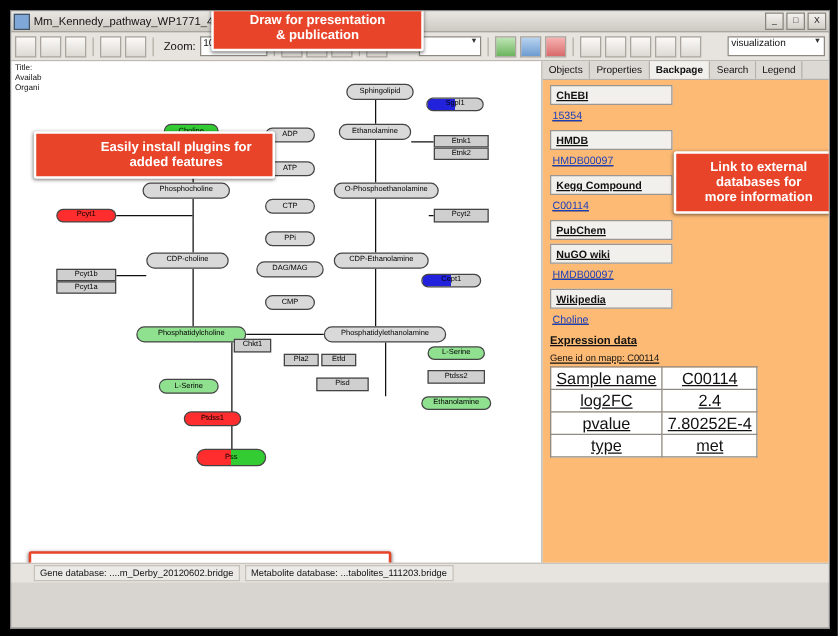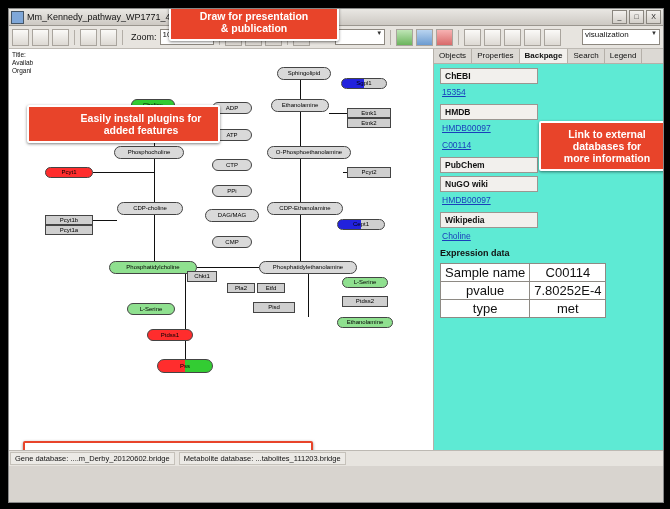--- a/index.html
+++ b/index.html
@@ -57,33 +57,33 @@
   .redgreen{background:linear-gradient(to right,#ff2d2d 50%,#33cc33 50%);}
 
   .edge{position:absolute;background:#111;}
   .hline{height:1px;}
   .vline{width:1px;}
 
   
   .sbtabs{display:flex;height:14px;background:#dcd9d4;border-bottom:1px solid #b5b0a9;font-size:8px;}
   .sbtab{padding:0 5px;line-height:14px;border-right:1px solid #b5b0a9;color:#111;background:#dcd9d4;}
   .sbtab.active{background:#f2f0ed;font-weight:bold;}
-  .sbcontent{flex:1;background:#5eead4;padding:4px 6px;overflow:hidden;font-size:8.5px;color:#111;}
+  .sbcontent{flex:1;background:#fdba74;padding:4px 6px;overflow:hidden;font-size:8.5px;color:#111;text-decoration:underline;}
   .db-head{background:#f2f0ed;border:1px solid #9b9691;padding:2px 4px;font-weight:bold;font-size:8.5px;
            width:88px;margin-bottom:3px;}
   .db-val{margin:0 0 7px 2px;font-size:8.5px;}
   .db-link{color:#1a3fbb;text-decoration:underline;}
   .expr-title{font-weight:bold;font-size:9px;margin:6px 0 5px 0;}
   .gid{font-size:7.5px;margin-bottom:2px;}
   table.expr{border-collapse:collapse;font-size:13px;}
   table.expr td{border:1px solid #8e8a84;background:#fff;padding:1px 4px;height:11px;min-width:46px;text-align:center;}
 
   
   .status{height:15px;background:#e7e4df;border-top:1px solid #bdb9b3;display:flex;align-items:center;
-          font-size:7.5px;color:#111;padding:0 1px;gap:4px;}
+          font-size:7.5px;color:#111;padding:0 18px;gap:4px;}
   .status .cell{border:1px solid #c5c1ba;padding:0 4px;height:11px;line-height:11px;background:#eceae6;}
 
   
   .callout{position:absolute;background:#e8442a;color:#fff;font-weight:bold;text-align:center;
            border:2px solid #fff;border-radius:2px;font-size:10.5px;line-height:12px;padding:5px 7px;
            box-shadow:0 1px 3px rgba(0,0,0,.5);z-index:40;}
   .callout.big{font-size:14px;line-height:16px;font-style:italic;background:#fff;color:#e8442a;border:2px solid #e8442a;}
 </style>
 </head>
 <body>
@@ -289,36 +289,42 @@
         <div class="sbtab">Legend</div>
       </div>
 
       <div class="sbcontent">
         <div class="db-head">ChEBI</div>
         <div class="db-val"><a class="db-link" href="#">15354</a></div>
 
         <div class="db-head">HMDB</div>
         <div class="db-val"><a class="db-link" href="#">HMDB00097</a></div>
 
+        <div class="db-head">Kegg Compound</div>
         <div class="db-val"><a class="db-link" href="#">C00114</a></div>
 
         <div class="db-head">PubChem</div>
 
         <div class="db-head">NuGO wiki</div>
         <div class="db-val"><a class="db-link" href="#">HMDB00097</a></div>
 
         <div class="db-head">Wikipedia</div>
         <div class="db-val"><a class="db-link" href="#">Choline</a></div>
 
         <div class="expr-title">Expression data</div>
+        <div class="gid">Gene id on mapp: C00114</div>
         <table class="expr">
             <tbody id="expr-body">
               <tr>
                 <td>Sample name</td>
                 <td>C00114</td>
+              </tr>
+              <tr>
+                <td>log2FC</td>
+                <td>2.4</td>
               </tr>
               <tr>
                 <td>pvalue</td>
                 <td>7.80252E-4</td>
               </tr>
               <tr>
                 <td>type</td>
                 <td>met</td>
               </tr>
             </tbody>

